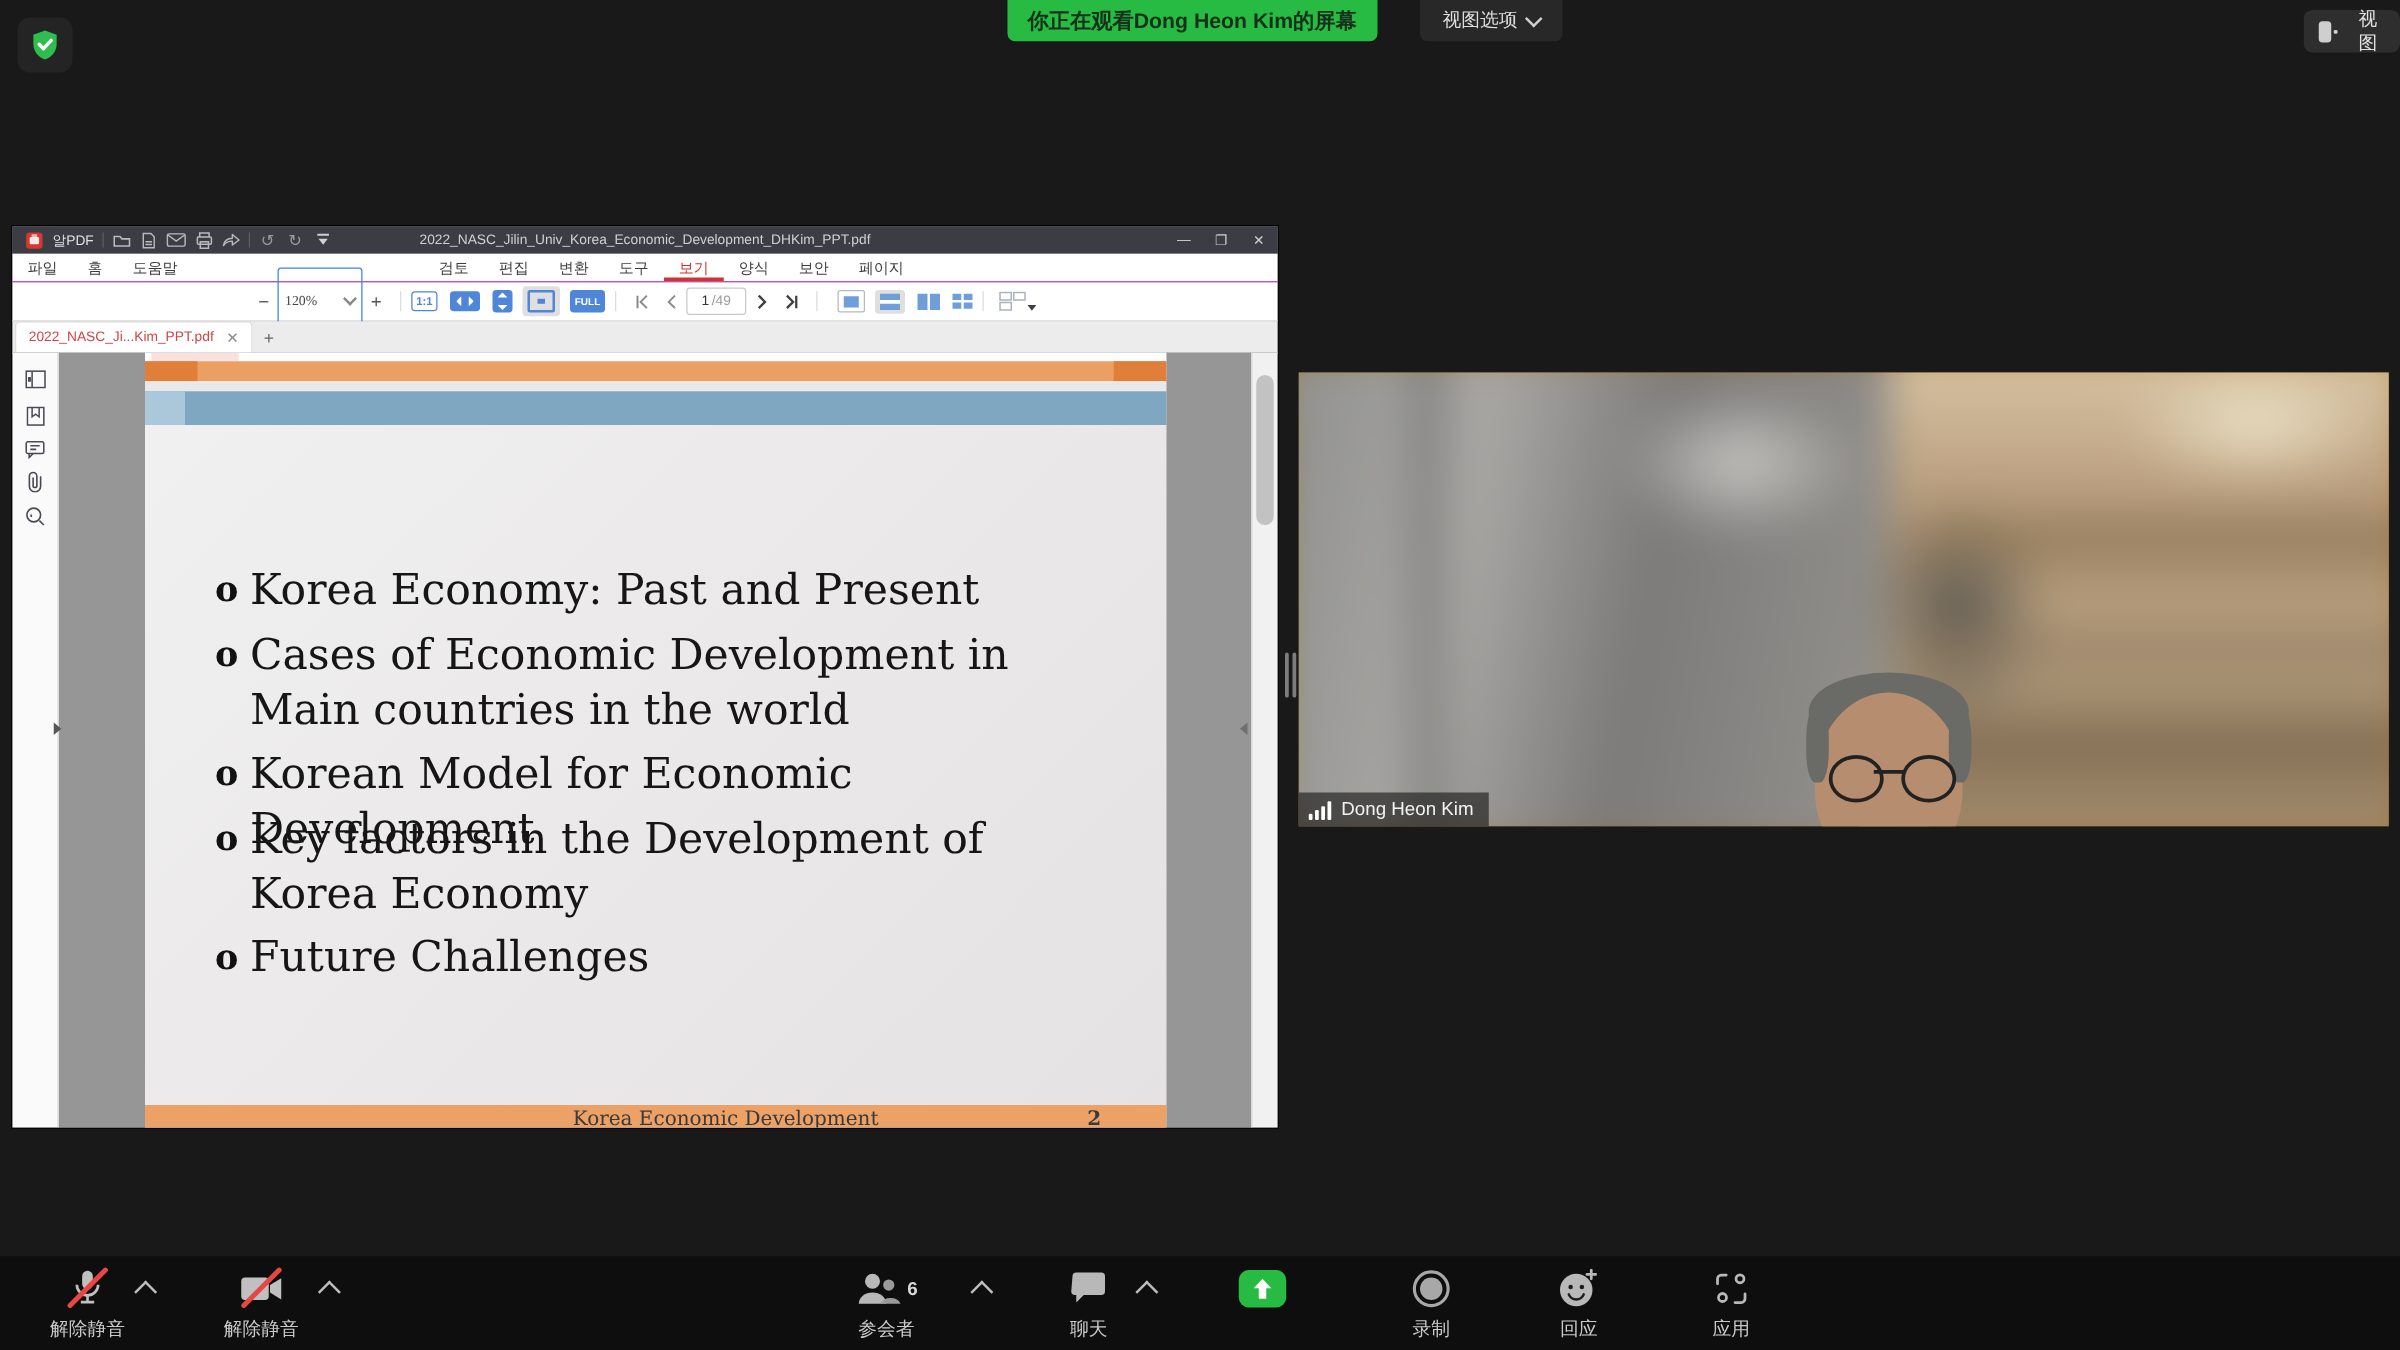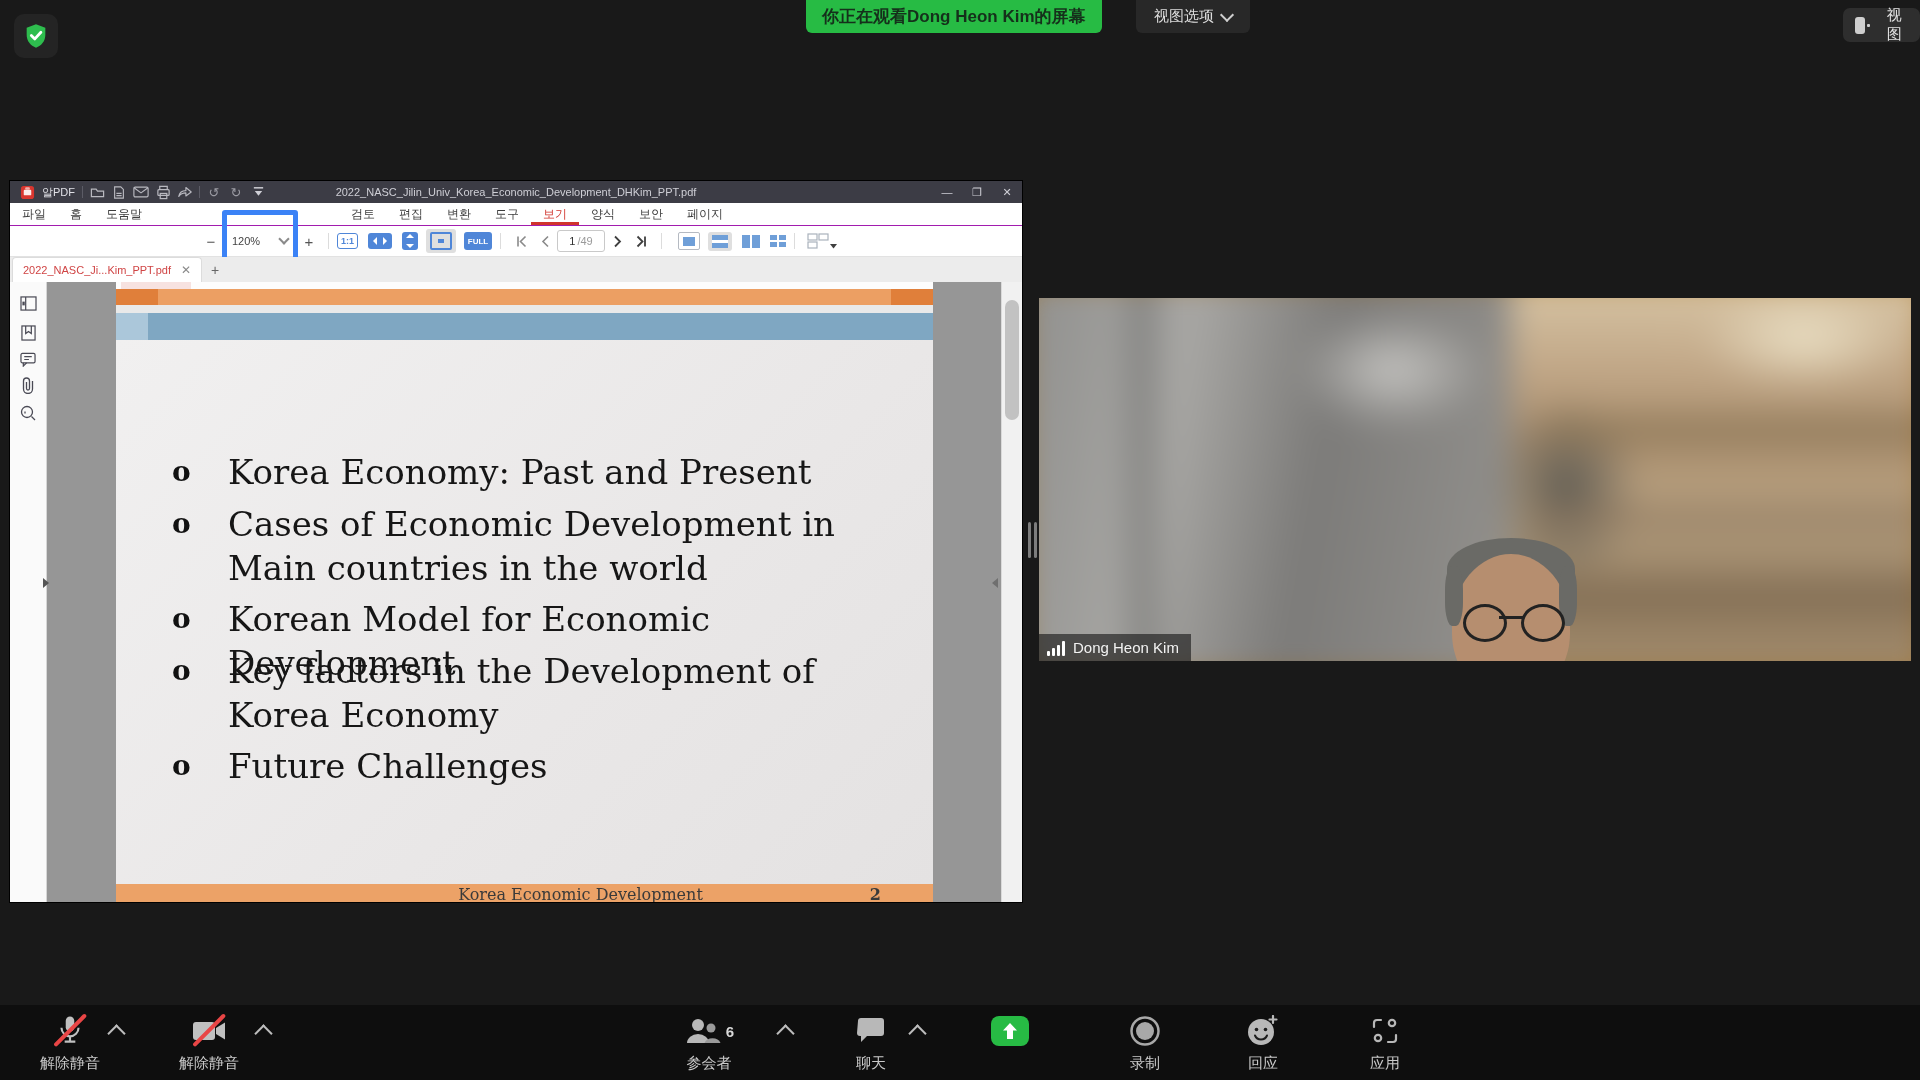--- a/index.html
+++ b/index.html
@@ -33,22 +33,22 @@
   .win-controls span{width:30px;height:22px;display:flex;align-items:center;justify-content:center;font-size:11px;color:#cfcfd6;}
 
   .pdf-menubar{position:absolute;left:0;top:22px;width:100%;height:22px;background:#fff;border-bottom:1px solid #a21caf;
     display:flex;align-items:center;font-size:12px;color:#3c3c3c;}
   .menu-item{padding:0 12px;height:22px;display:flex;align-items:center;}
   .menu-item.active{color:#d0342c;box-shadow:inset 0 -3px 0 #d0342c;}
 
   .pdf-toolbar{position:absolute;left:0;top:45px;width:100%;height:30px;background:#fff;border-bottom:1px solid #e2e2e2;
     display:flex;align-items:center;color:#555;}
   .t-sep{width:1px;height:16px;background:#dcdcdc;margin:0 8px;}
-  .zoom-box{width:56px;height:20px;border:5px solid #3b82f6;border-radius:3px;display:flex;align-items:center;justify-content:space-between;
-    padding:16px 5px;font-size:11px;color:#444;}
+  .zoom-box{width:56px;height:20px;border:1px solid #3b82f6;border-radius:3px;display:flex;align-items:center;justify-content:space-between;
+    padding:16px 5px;font-size:11px;color:#444;font-family:Liberation Serif, serif;}
   .pm-btn{font-size:15px;color:#555;width:22px;text-align:center;}
   .blue-box{background:#4f86d8;border-radius:3px;color:#fff;display:flex;align-items:center;justify-content:center;}
   .sel-wrap{background:#dfdfdf;border-radius:3px;padding:3px 4px;display:flex;align-items:center;justify-content:center;}
   .page-box{width:46px;height:20px;border:1px solid #c9c9c9;border-radius:3px;display:flex;align-items:center;justify-content:center;
     font-size:11px;gap:2px;}
   .nav-btn{width:24px;display:flex;align-items:center;justify-content:center;}
 
   .pdf-tabbar{position:absolute;left:0;top:76px;width:100%;height:25px;background:#ececec;border-bottom:1px solid #dcdcdc;display:flex;align-items:flex-end;}
   .doc-tab{height:24px;background:#fff;border:1px solid #dcdcdc;border-bottom:none;border-radius:4px 4px 0 0;
     display:flex;align-items:center;padding:0 10px;gap:10px;margin-left:2px;}
@@ -72,21 +72,21 @@
   .band-orange .cap-l{position:absolute;left:0;top:0;width:42px;height:100%;background:#e07f3a;}
   .band-orange .cap-r{position:absolute;right:0;top:0;width:42px;height:100%;background:#e07f3a;}
   .page-gap{position:absolute;left:0;top:23px;width:100%;height:8px;background:#e9e9e9;}
   .band-blue{position:absolute;left:0;top:31px;width:100%;height:27px;background:#7fa7c2;}
   .band-blue .seg-l{position:absolute;left:0;top:0;width:32px;height:100%;background:#abc7da;}
   .slide-body{position:absolute;left:0;top:58px;width:100%;height:544px;background:linear-gradient(135deg,#f1f0f0 0%,#e9e7e7 60%,#e4e2e2 100%);}
   .slide-title{position:absolute;left:0;top:66px;width:100%;text-align:center;
     font-family:"DejaVu Serif",serif;font-size:54px;color:#141414;}
   .bullet-row{position:absolute;left:56px;display:flex;align-items:flex-start;}
   .bullet-marker{font-family:"DejaVu Serif",serif;font-weight:bold;font-size:28px;color:#111;line-height:44px;width:28px;}
-  .bullet-text{font-family:"DejaVu Serif",serif;font-size:34px;color:#161616;line-height:44px;width:660px;margin-left:28px;}
+  .bullet-text{font-family:"DejaVu Serif",serif;font-size:34px;color:#161616;line-height:44px;width:660px;}
   .slide-footer{position:absolute;left:0;top:602px;width:100%;height:20px;background:#eca267;
     font-family:"DejaVu Serif",serif;font-size:16px;color:#3a3a3a;}
   .footer-title{position:absolute;left:0;top:0;width:100%;height:20px;display:flex;align-items:center;justify-content:center;transform:translateX(56px);}
   .footer-page{position:absolute;right:52px;top:0;height:20px;display:flex;align-items:center;font-weight:bold;}
 
   
   .divider-handle{left:1026px;top:520px;width:12px;height:40px;display:flex;gap:3px;align-items:center;justify-content:center;}
   .divider-handle i{width:3px;height:36px;background:#7d7d7d;border-radius:2px;}
 
   

